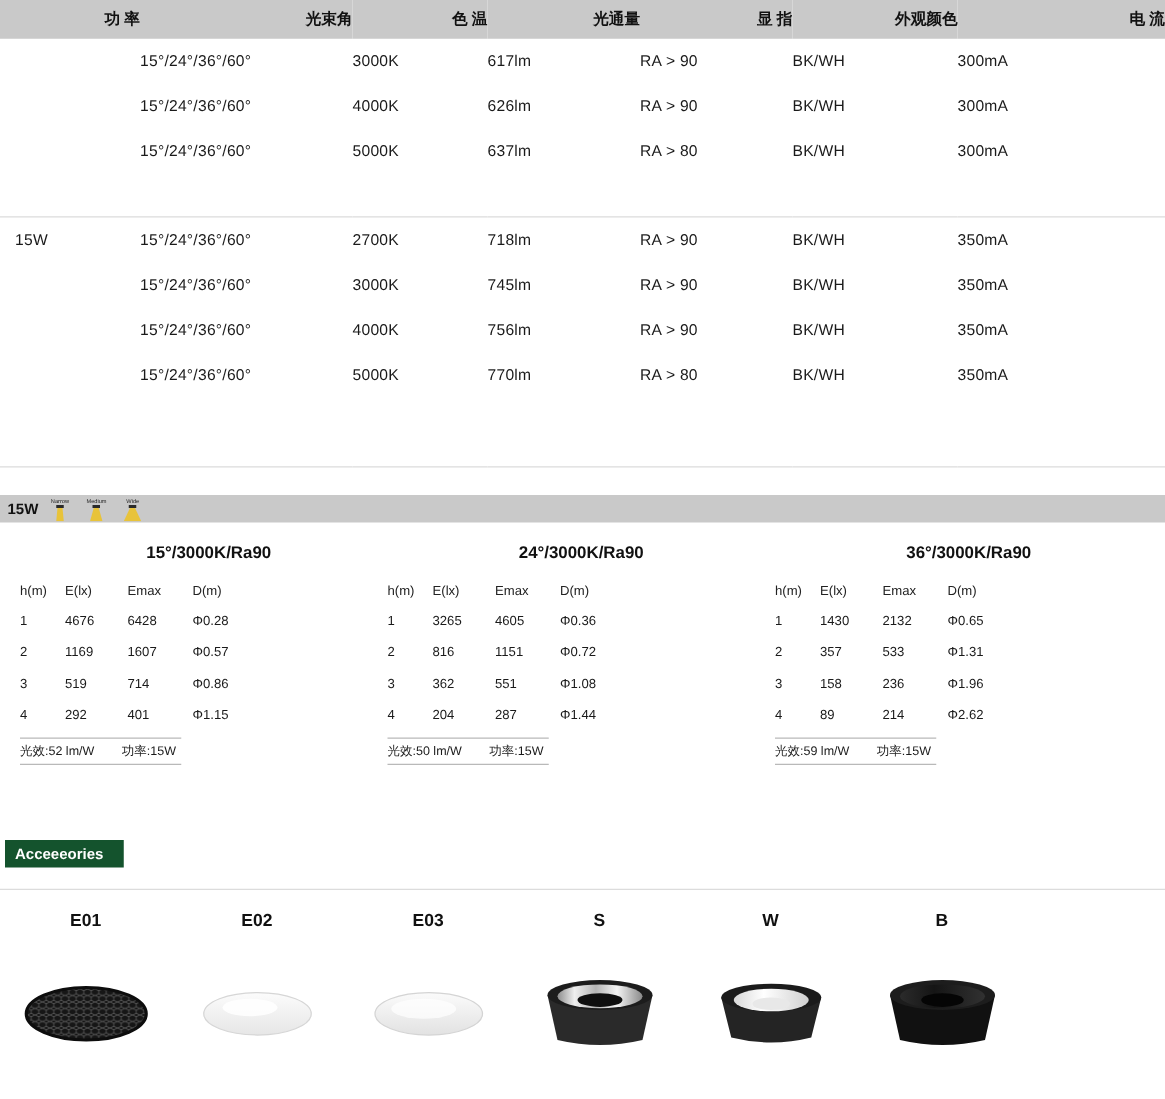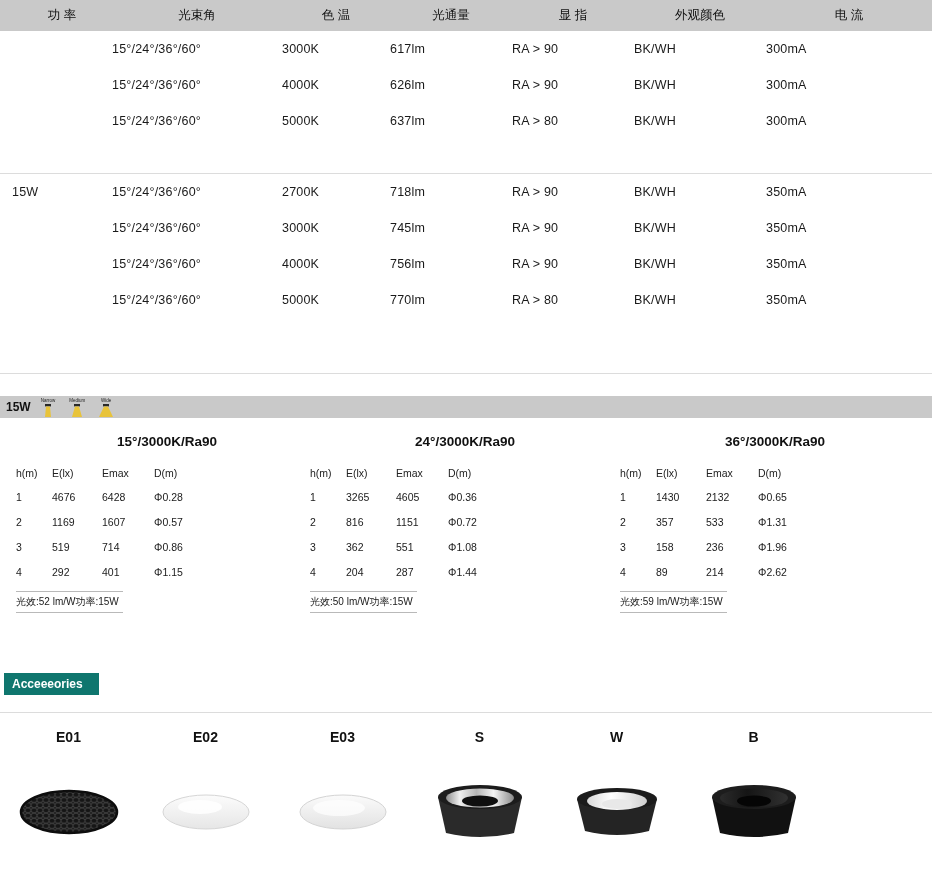--- a/index.html
+++ b/index.html
@@ -11,22 +11,22 @@
     color: #1a1a1a;
     overflow: hidden;
   }
   .page { position: relative; width: 932px; height: 879px; }
 
   
   .spec-table { width: 932px; border-collapse: collapse; table-layout: fixed; }
   .spec-table thead th {
     background: #c9c9c9;
     font-size: 12.5px;
-    font-weight: normal;
-    text-align: center;
+    font-weight: bold;
+    text-align: right;
     padding: 7px 0 7px 0;
     color: #111;
     height: 28px;
     vertical-align: middle;
   }
   .spec-table tbody td {
     font-size: 12.5px;
     padding: 11px 0 11px 0;
     color: #1a1a1a;
     vertical-align: middle;
@@ -68,33 +68,34 @@
   .pm-col:nth-child(1) .pm-title { margin-left: 8px; }
   .pm-tbl { border-collapse: collapse; font-size: 10.5px; }
   .pm-tbl th { font-weight: normal; color: #222; text-align: left; padding: 0 0 12px 0; font-size: 10.5px; }
   .pm-tbl td { padding: 0 0 13px 0; color: #1a1a1a; font-size: 10.5px; }
   .pm-h { width: 36px; }
   .pm-e { width: 50px; }
   .pm-m { width: 52px; }
   .pm-d { width: 60px; margin-left: 40px; }
   .pm-foot {
     display: inline-flex;
+    gap: 22px;
     border-top: 1px solid #b9b9b9;
     border-bottom: 1px solid #b9b9b9;
     padding: 3px 4px 3px 0;
     font-size: 10px;
     color: #1a1a1a;
     margin-top: -2px;
   }
 
   
   .acc-section { margin-top: 60px; }
   .acc-tag {
     display: inline-block;
-    background: #0f766e;
+    background: #14532d;
     color: #fff;
     font-size: 12px;
     font-weight: bold;
     padding: 4px 16px 4px 8px;
     margin-left: 4px;
   }
   .acc-rule { border-top: 1px solid #dcdcdc; margin-top: 17px; }
   .acc-grid { display: flex; padding-top: 16px; }
   .acc-item { width: 137px; text-align: center; }
   .acc-code { font-size: 14px; font-weight: bold; color: #111; margin-bottom: 34px; }

